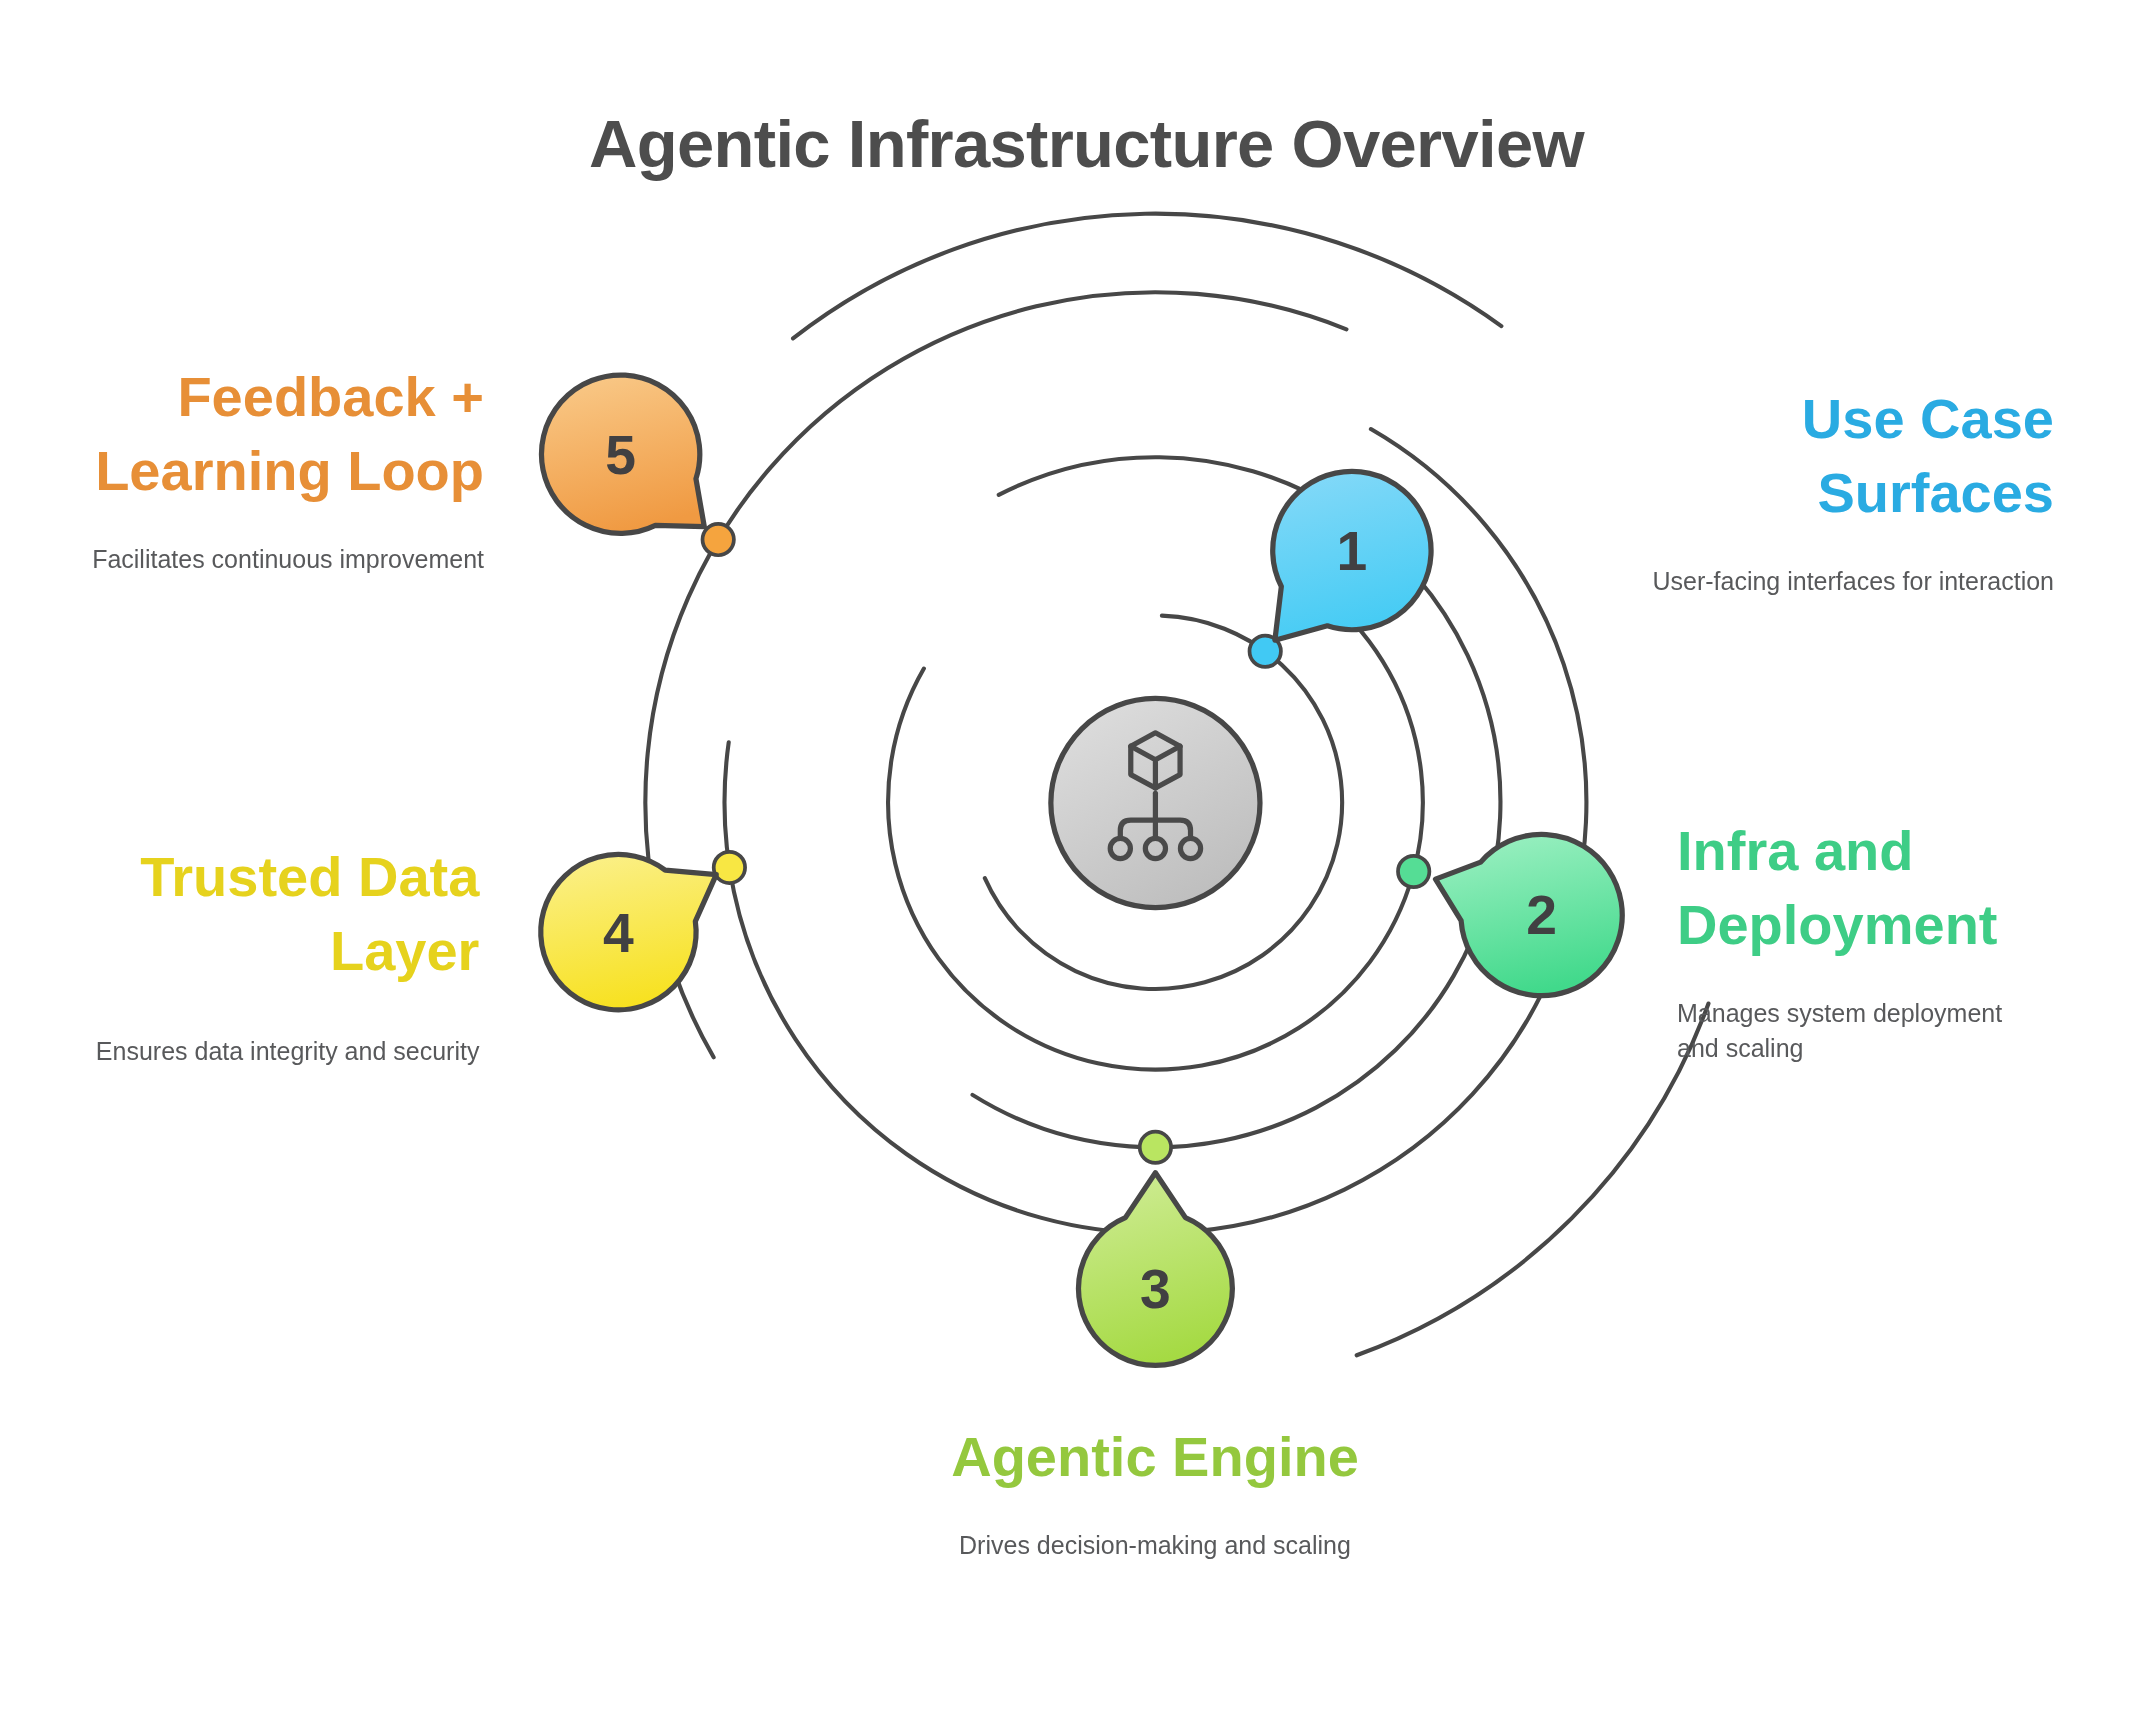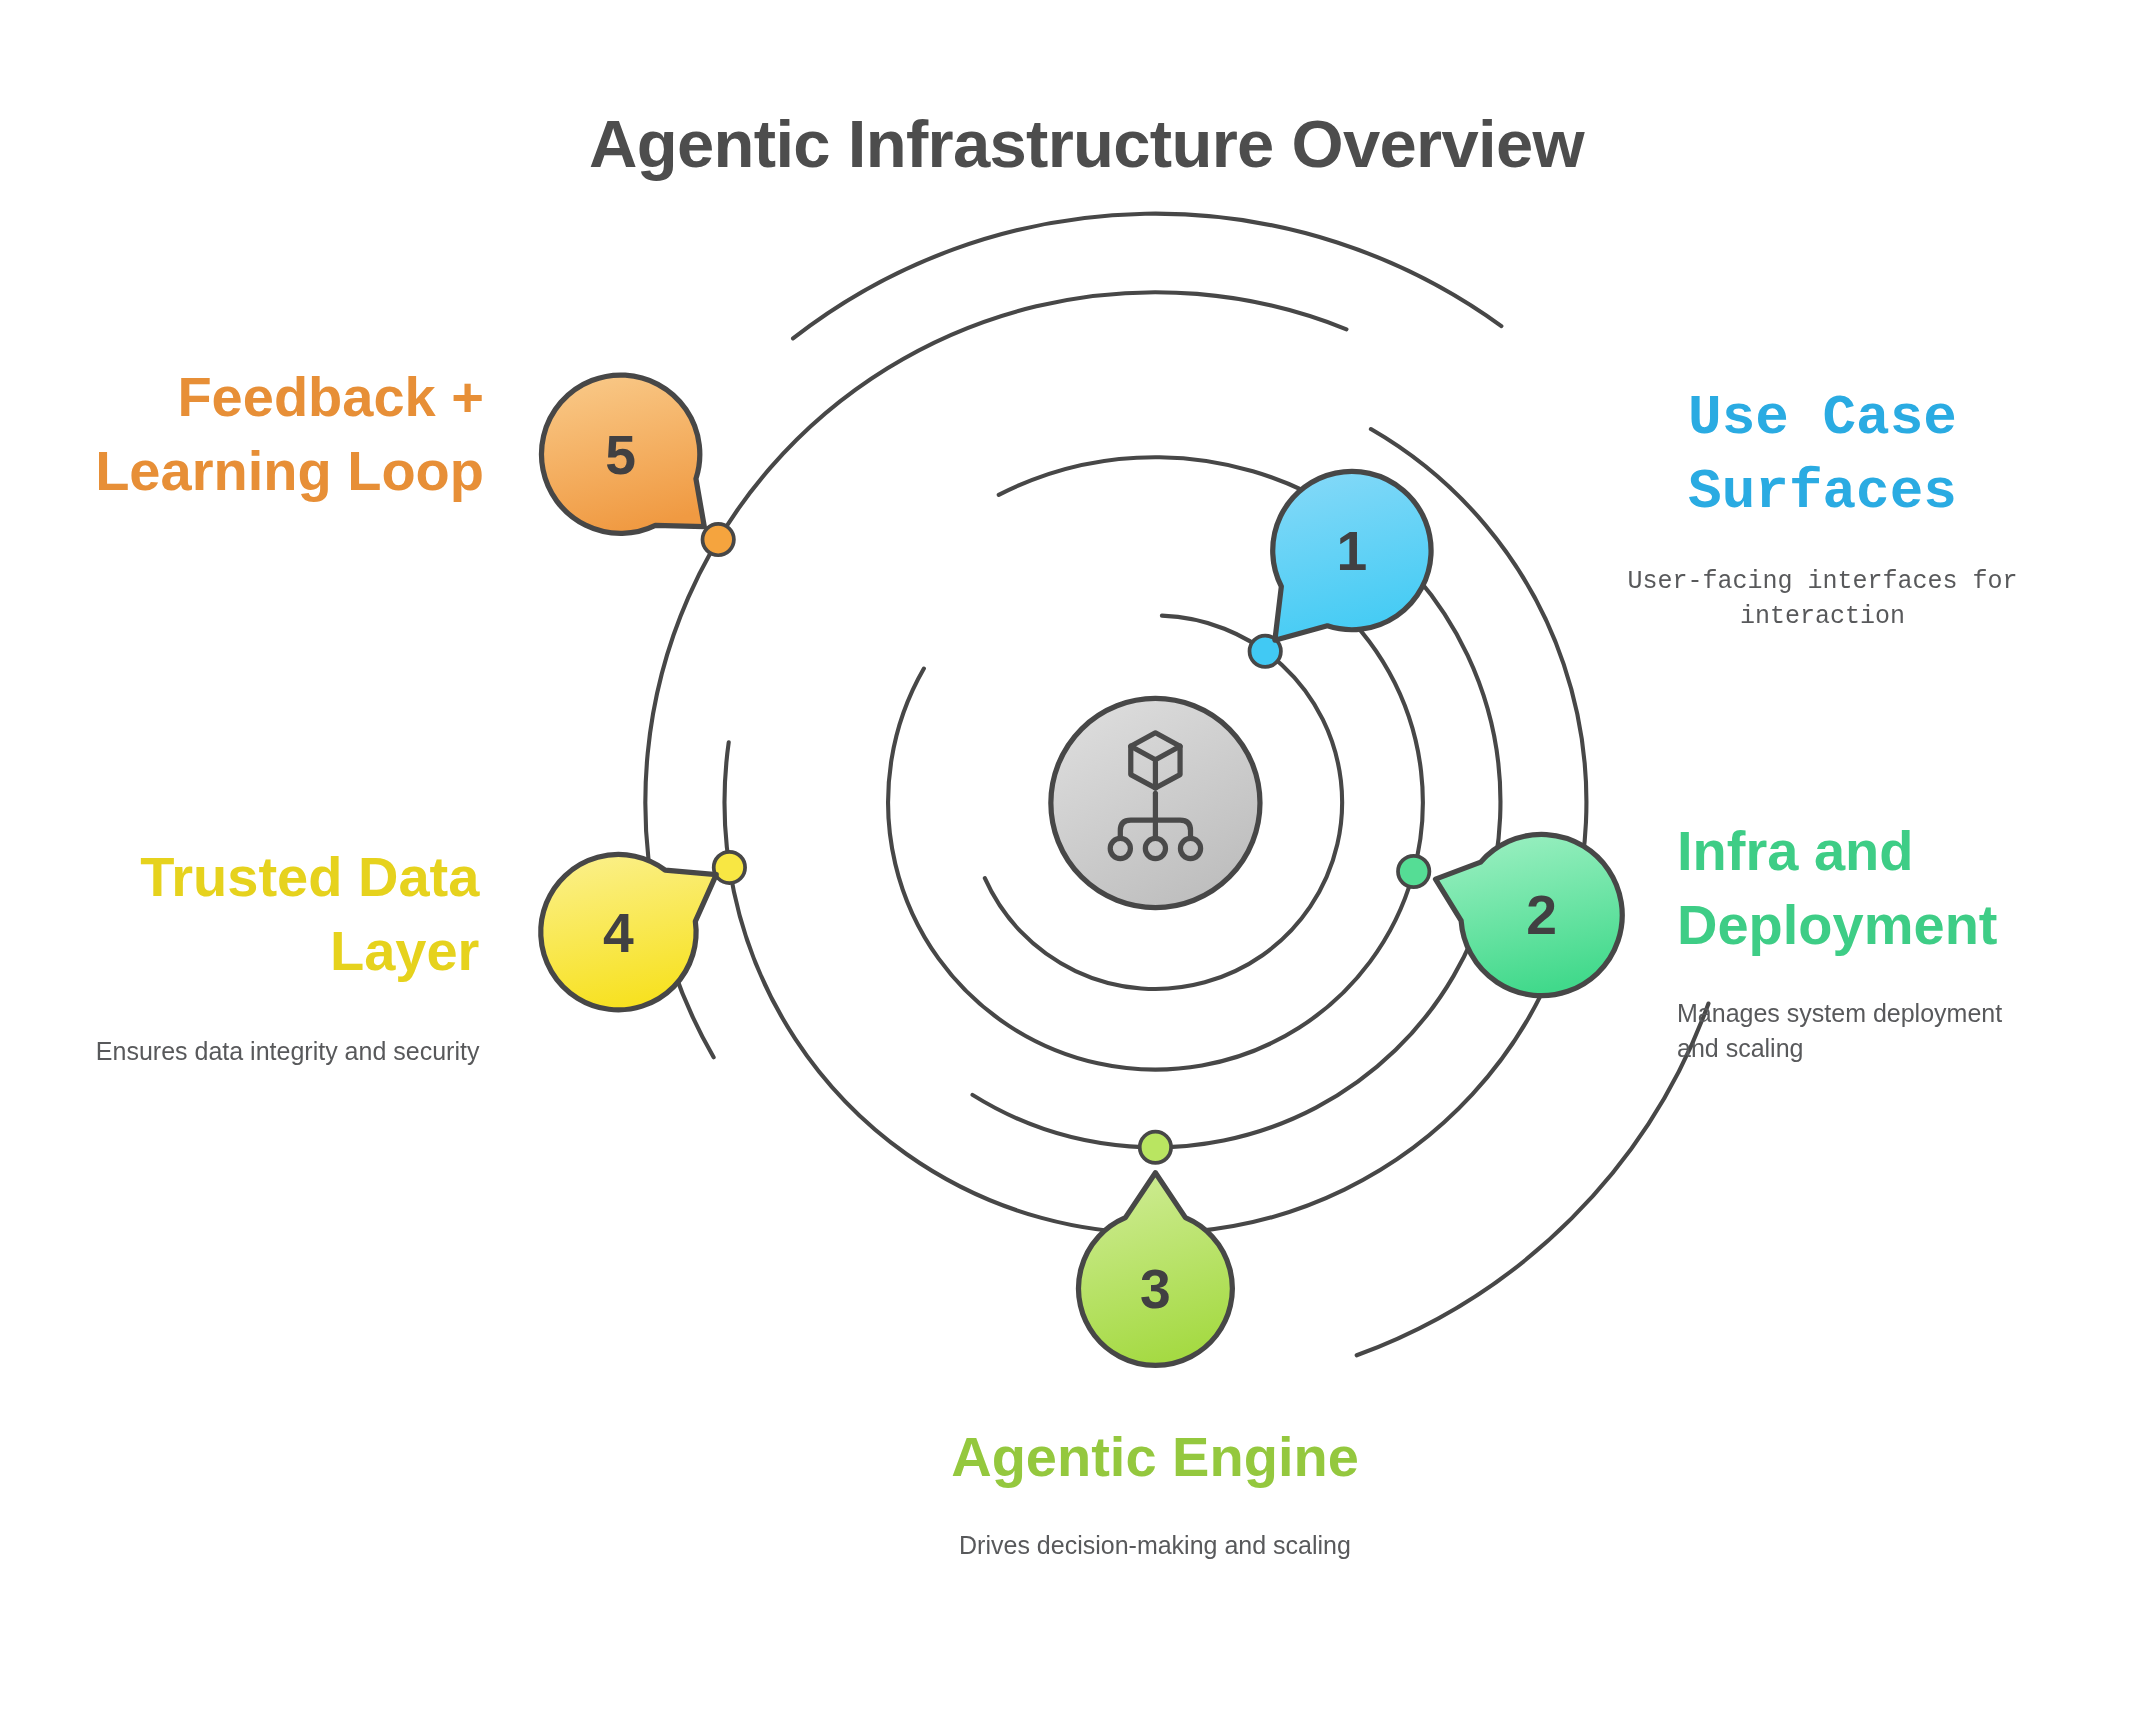--- a/index.html
+++ b/index.html
@@ -16,21 +16,21 @@
     position:absolute;left:0;top:105px;width:2173px;
     text-align:center;
     font-size:67px;font-weight:bold;color:#4d4d4d;
     letter-spacing:-0.7px;
   }
 
   .tblock{position:absolute;}
   .tblock .heading{font-size:56px;font-weight:bold;line-height:1.32;}
   .tblock .desc{font-size:25px;color:#58595b;line-height:1.4;margin-top:34px;}
 
-  .b-usecase{left:1591px;top:382px;width:463px;text-align:center;font-family:Liberation Mono, monospace;}
+  .b-usecase{left:1591px;top:382px;width:463px;text-align:right;}
   .b-infra{left:1677px;top:814px;width:358px;text-align:left;}
   .b-infra .heading{width:314px;}
   .b-agentic{left:849px;top:1420px;width:612px;text-align:center;}
   .b-agentic .desc{max-width:463px;margin-left:auto;margin-right:auto;}
   .b-trusted{left:16.4px;top:840px;width:463px;text-align:right;}
   .b-trusted .desc{margin-left:45px;margin-top:46px;}
   .b-feedback{left:21px;top:360px;width:463px;text-align:right;}
   .b-feedback .desc{margin-left:45px;}
 
   .hc-1{color:#2aabe2;}
@@ -142,16 +142,17 @@
     <div class="desc">Drives decision-making and scaling</div>
   </div>
 
   <div class="tblock b-trusted">
     <div class="heading hc-4">Trusted Data Layer</div>
     <div class="desc">Ensures data integrity and security</div>
   </div>
 
   <div class="tblock b-feedback">
     <div class="heading hc-5">Feedback + Learning Loop</div>
+    <div class="desc">Facilitates continuous improvement</div>
   </div>
 
 </div>
 
 
 </body></html>

